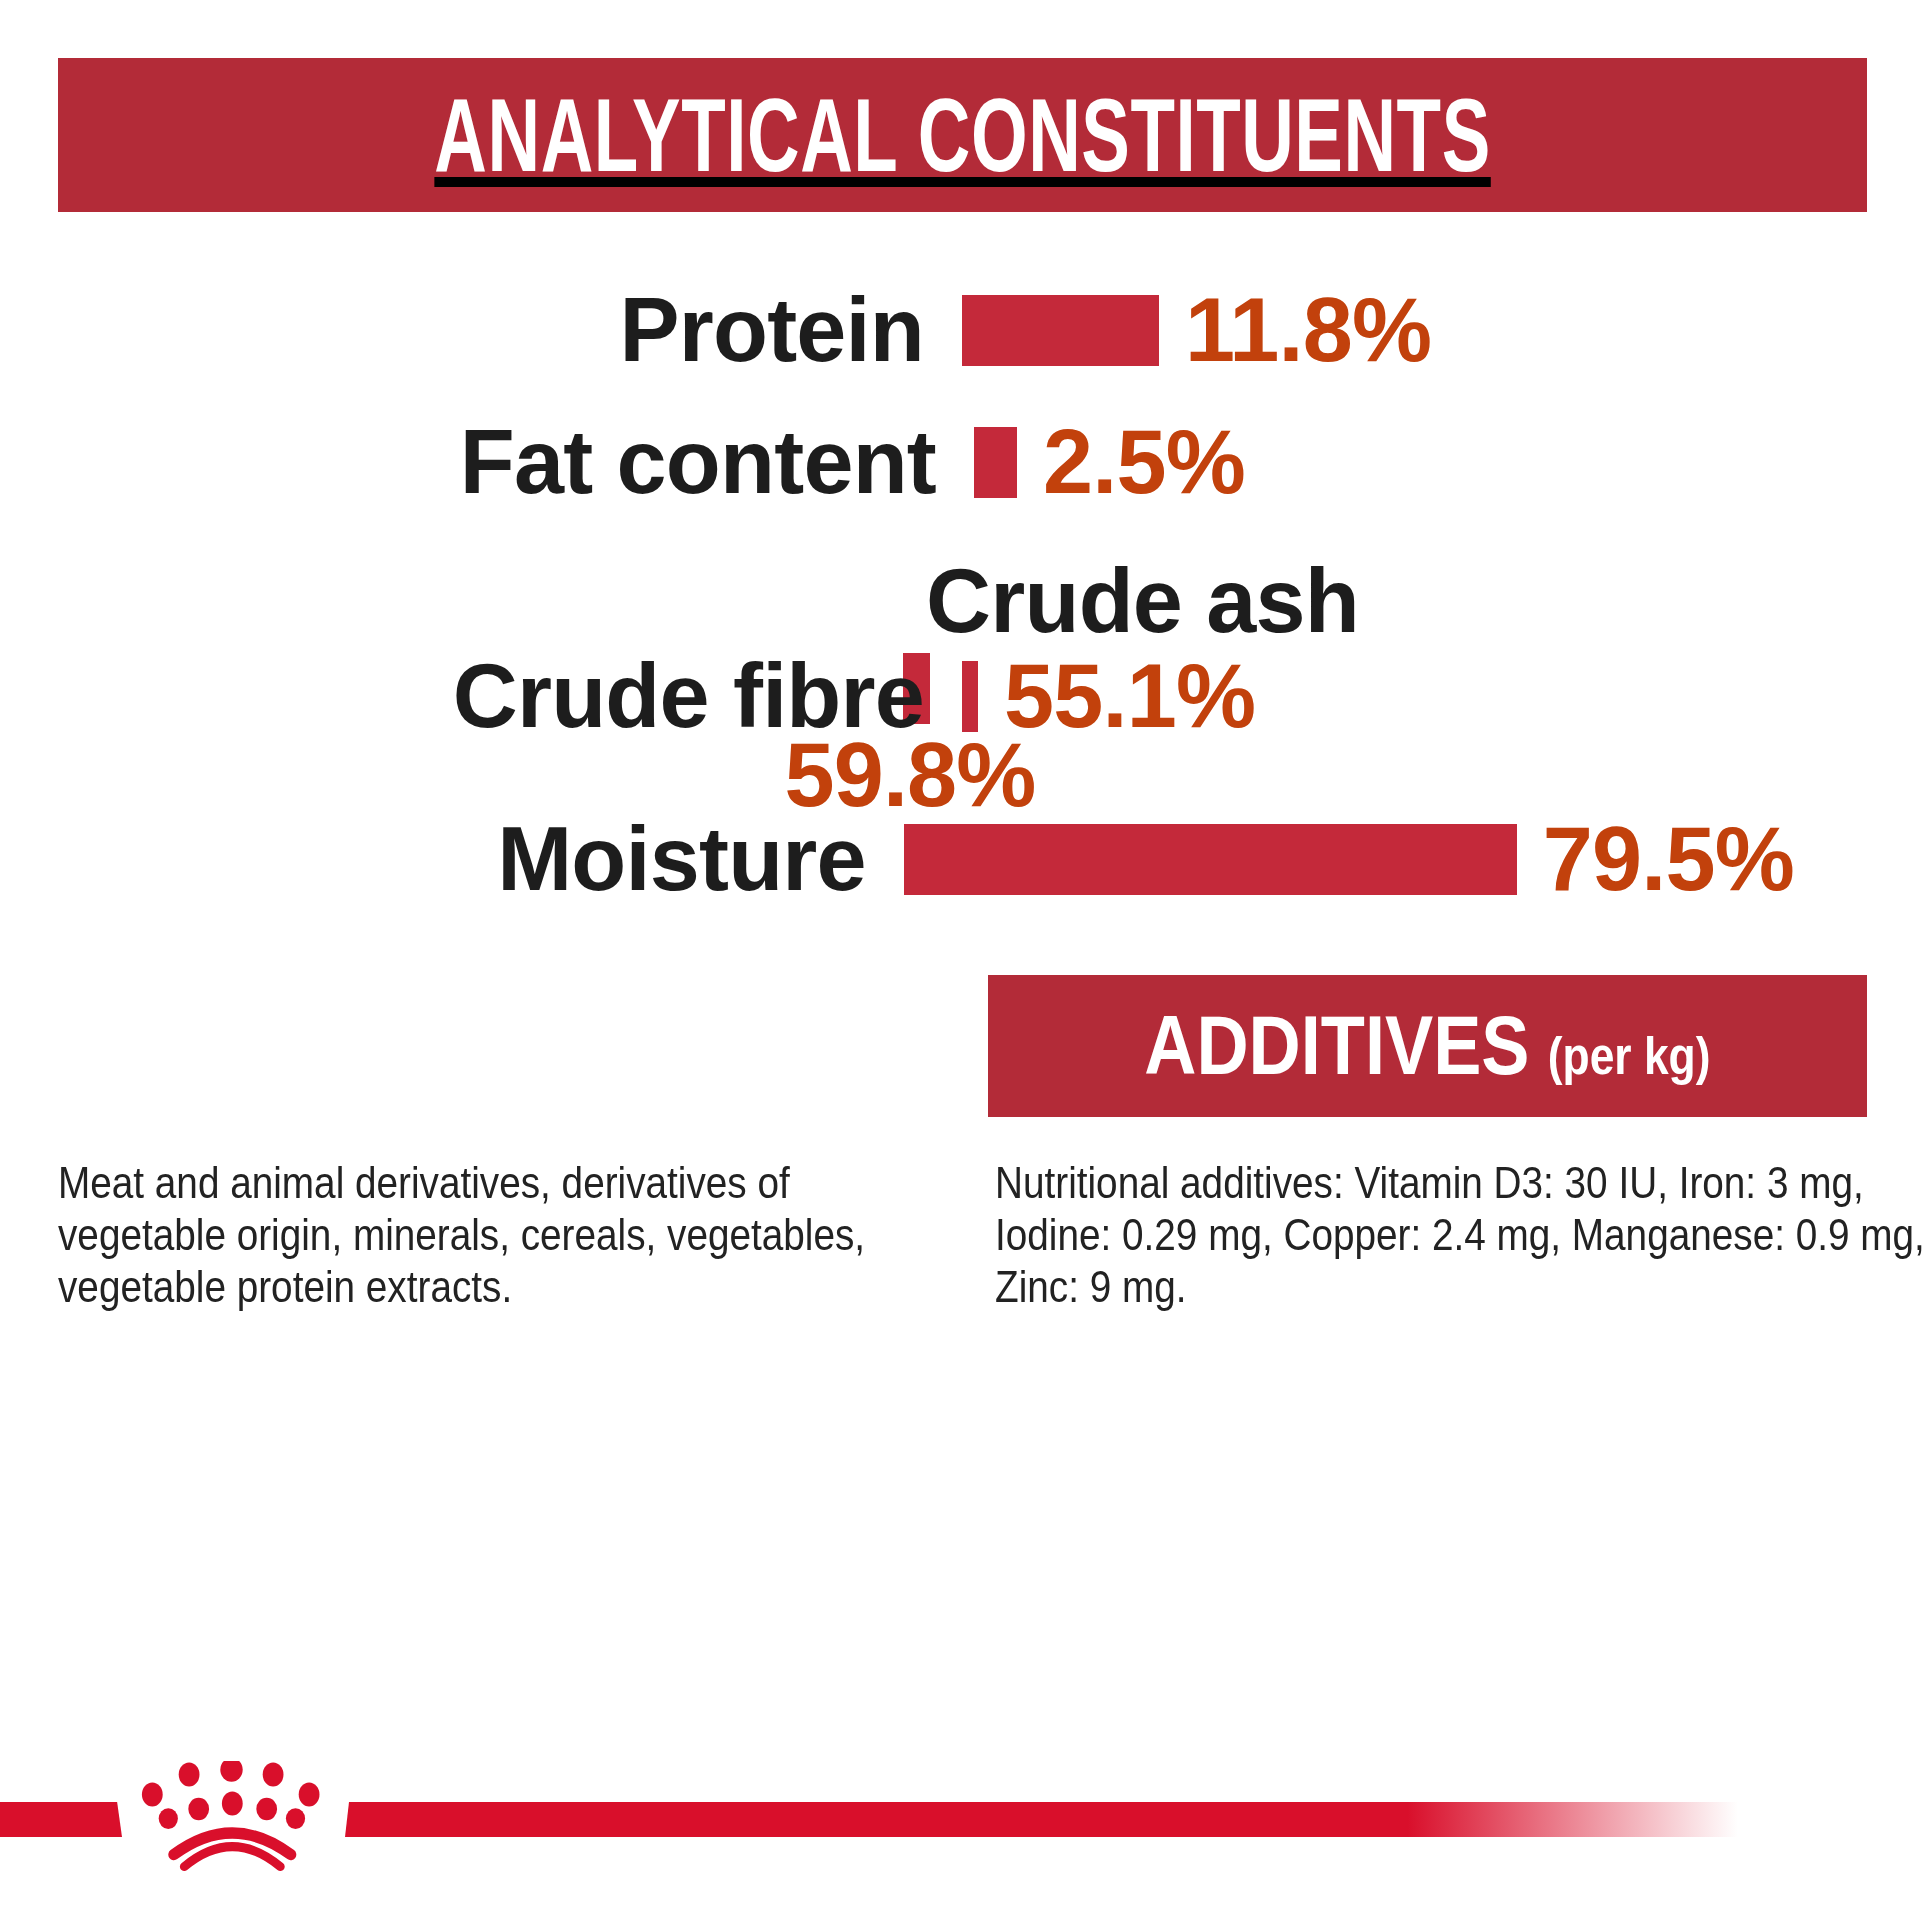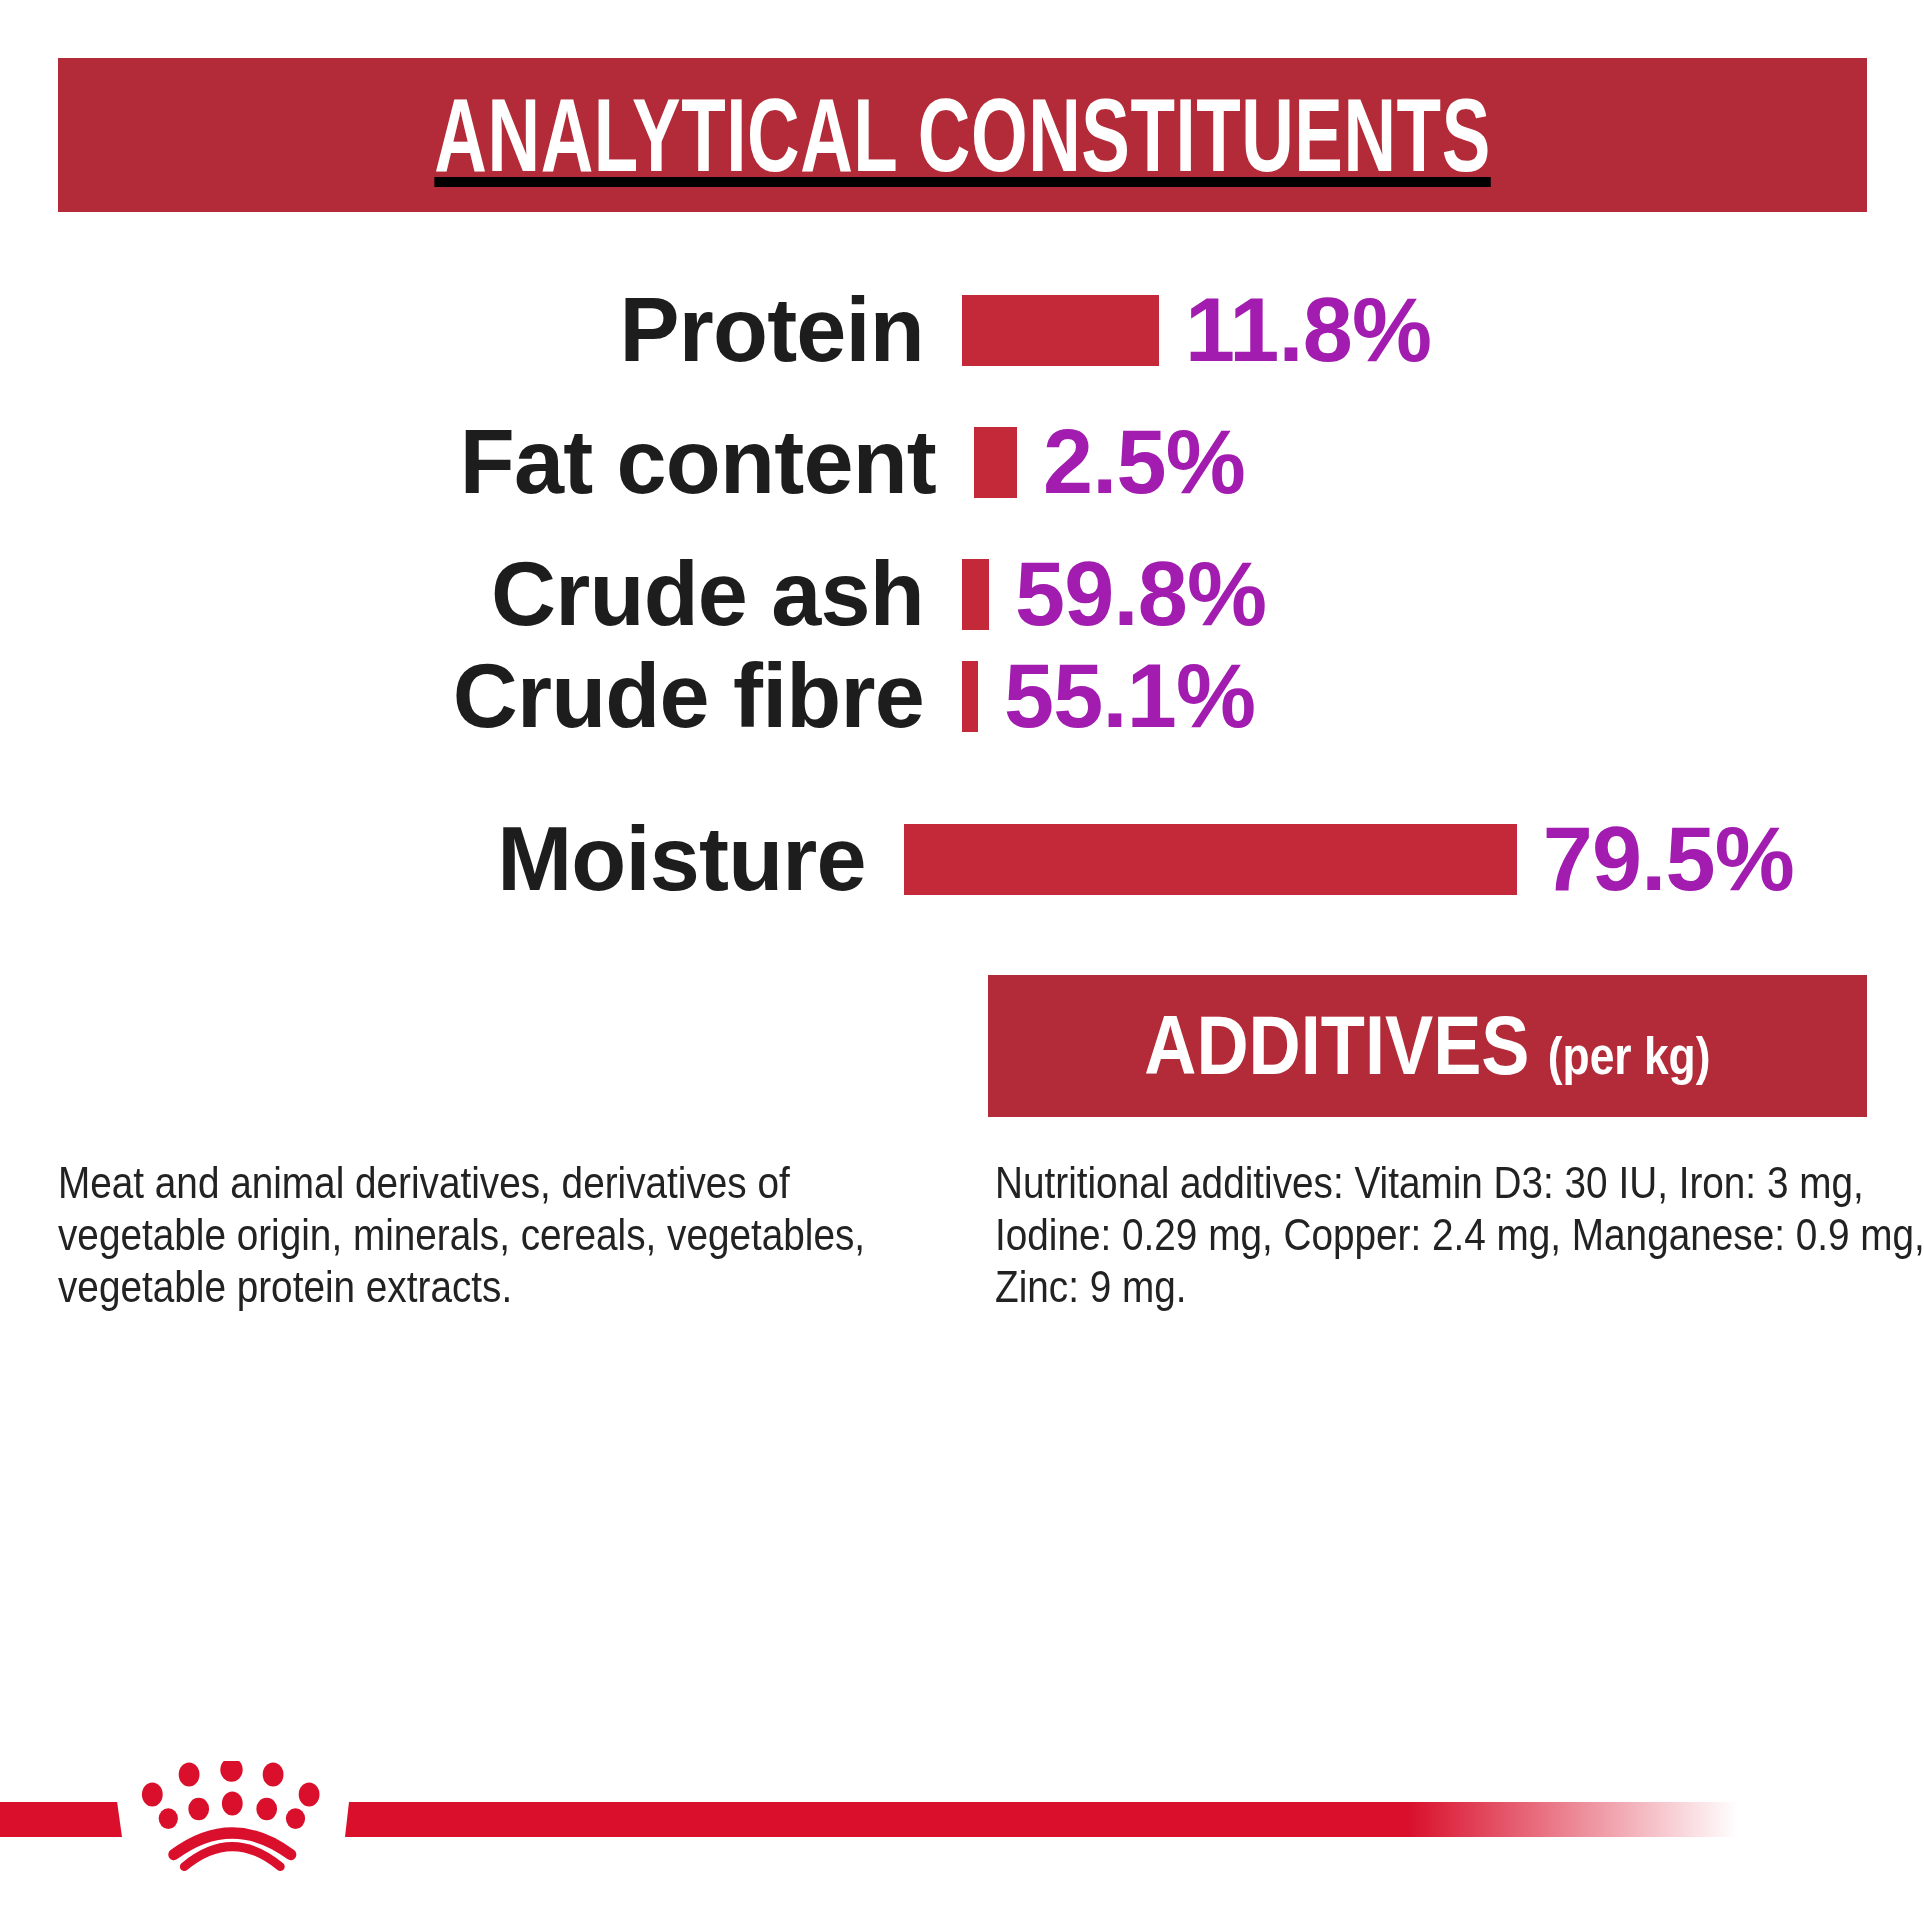--- a/index.html
+++ b/index.html
@@ -67,21 +67,21 @@
   }
   .chart-bar {
     height: 71px;
     margin-left: 38px;
     flex: none;
   }
   .chart-value {
     margin-left: 26px;
     font-size: 90px;
     font-weight: bold;
-    color: #a21caf;
+    color: #c2410c;
     white-space: nowrap;
     letter-spacing: -0.8px;
   }
 
   .para {
     position: absolute;
     top: 1157px;
     font-size: 44px;
     line-height: 52px;
     color: #222222;
@@ -123,21 +123,21 @@
     <div class="chart-row" style="top:286px;">
       <div class="chart-label">Protein</div>
       <div class="chart-bar" style="width: 197px; background: rgb(196, 41, 58);"></div>
       <div class="chart-value">11.8%</div>
     </div>
     <div class="chart-row" style="top:418px;padding-left:12px;">
       <div class="chart-label">Fat content</div>
       <div class="chart-bar" style="width: 43px; background: rgb(196, 41, 58);"></div>
       <div class="chart-value">2.5%</div>
     </div>
-    <div class="chart-row" style="top:550px;">
+    <div class="chart-row" style="top:550px;flex-direction:column;">
       <div class="chart-label">Crude ash</div>
       <div class="chart-bar" style="width: 27px; background: rgb(196, 41, 58);"></div>
       <div class="chart-value">59.8%</div>
     </div>
     <div class="chart-row" style="top:652px;">
       <div class="chart-label">Crude fibre</div>
       <div class="chart-bar" style="width: 16px; background: rgb(196, 41, 58);"></div>
       <div class="chart-value">55.1%</div>
     </div>
     <div class="chart-row" style="top:815px;">

